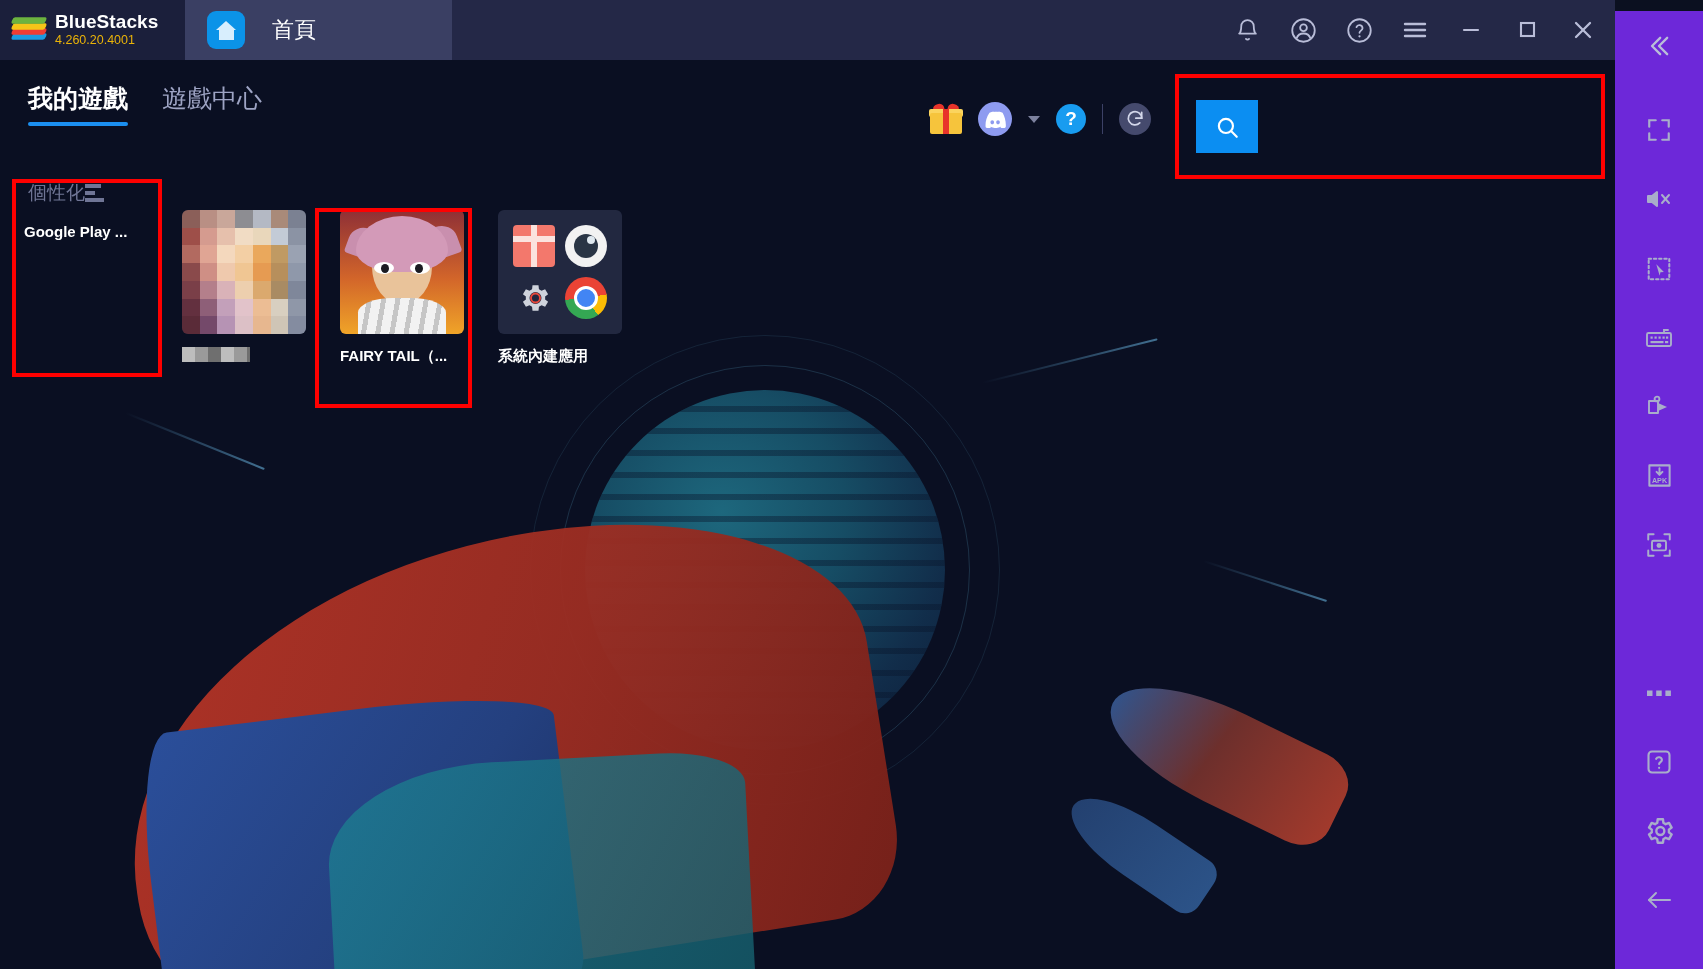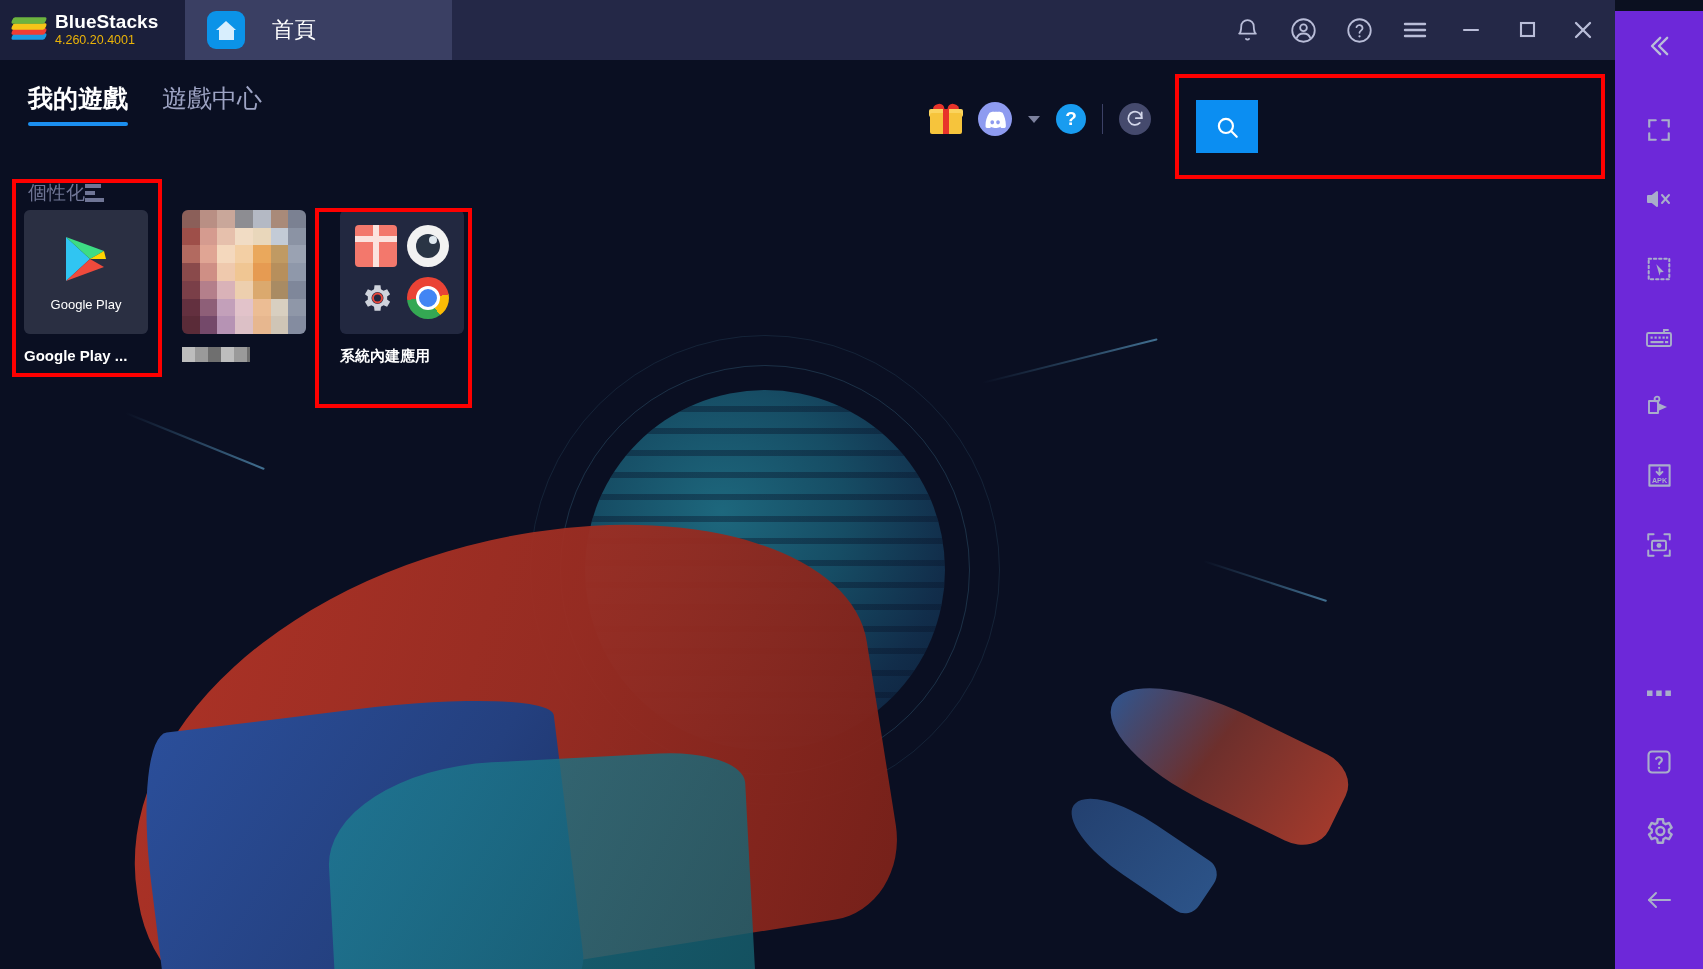--- a/index.html
+++ b/index.html
@@ -422,30 +422,20 @@
       <span class="personalize-glyph">
         <span class="pg-a"></span>
           <span class="pg-b"></span>
           <span class="pg-c"></span>
       </span>
     </div>
 
     <div class="apps">
 
       <div class="app">
-        <div class="app-icon">
-          <div class="gp-bg"></div>
-          <svg class="gp-tri" viewBox="0 0 44 50">
-            <polygon points="2,2 26,24 2,46" fill="#30c5f2"></polygon>
-            <polygon points="2,2 26,24 40,16" fill="#3ddc84"></polygon>
-            <polygon points="40,16 26,24 42,24" fill="#ffd400"></polygon>
-            <polygon points="2,46 26,24 40,32" fill="#ef4a3c"></polygon>
-          </svg>
-          <div class="gp-label">Google Play</div>
-        </div>
         <div class="app-name">Google Play ...</div>
       </div>
 
       <div class="app">
         <div class="app-icon">
           <div class="pixel-tile">
             <i style="background:#8b5f59"></i>
               <i style="background:#b98f84"></i>
               <i style="background:#c9a79a"></i>
             <i style="background:#8d8d92"></i>
@@ -492,20 +482,35 @@
               <i style="background:#b693b4"></i>
             <i style="background:#dcc0c6"></i>
               <i style="background:#e7b78f"></i>
               <i style="background:#cfc5b6"></i>
             <i style="background:#848ca0"></i>
           </div>
         </div>
         <div class="censor-bar"></div>
       </div>
 
+      <div class="app">
+        <div class="app-icon">
+          <div class="ft-bg"></div>
+          <div class="ft-face"></div>
+          <div class="ft-hair2"></div>
+            <div class="ft-hair3"></div>
+            <div class="ft-hair"></div>
+          <div class="ft-eye l"></div>
+            <div class="ft-eye r"></div>
+          <div class="ft-pup l"></div>
+            <div class="ft-pup r"></div>
+          <div class="ft-scarf"></div>
+        </div>
+        <div class="app-name">FAIRY TAIL（...</div>
+      </div>
 
 
       <div class="app">
         <div class="app-icon">
           <div class="folder-bg">
             <div class="mini mini-gift"></div>
             <div class="mini mini-cam"></div>
             <div class="mini mini-gear">
               <svg width="36" height="36" viewBox="0 0 24 24" fill="#cfd3dc" aria-hidden="true">
                 <path d="M19.4 13a7.6 7.6 0 000-2l2-1.5-2-3.4-2.4 1a7.6 7.6 0 00-1.7-1L15 3.5h-4l-.3 2.6a7.6 7.6 0 00-1.7 1l-2.4-1-2 3.4L6.6 11a7.6 7.6 0 000 2l-2 1.5 2 3.4 2.4-1a7.6 7.6 0 001.7 1l.3 2.6h4l.3-2.6a7.6 7.6 0 001.7-1l2.4 1 2-3.4-2-1.5zM13 16a4 4 0 110-8 4 4 0 010 8z"></path>

